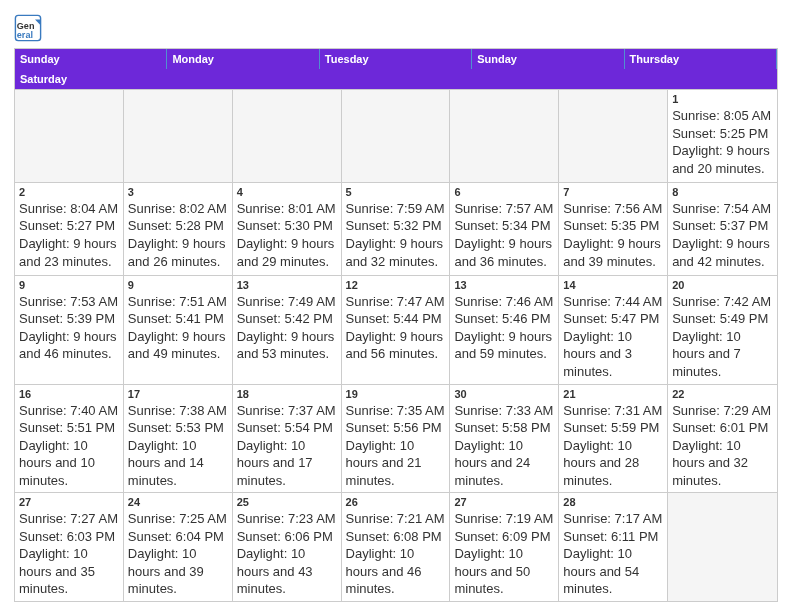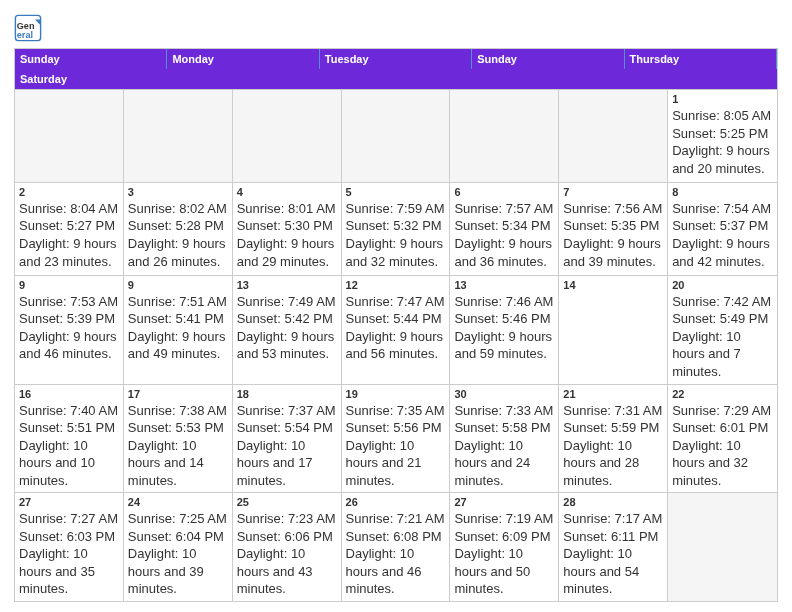--- a/index.html
+++ b/index.html
@@ -200,20 +200,21 @@
           <div class="cal-cell">
             <span class="day-num">12</span>
             <div class="cell-info">Sunrise: 7:47 AM<br>Sunset: 5:44 PM<br>Daylight: 9 hours and 56 minutes.</div>
           </div>
           <div class="cal-cell">
             <span class="day-num">13</span>
             <div class="cell-info">Sunrise: 7:46 AM<br>Sunset: 5:46 PM<br>Daylight: 9 hours and 59 minutes.</div>
           </div>
           <div class="cal-cell">
             <span class="day-num">14</span>
+            <div class="cell-info">Sunrise: 7:44 AM<br>Sunset: 5:47 PM<br>Daylight: 10 hours and 3 minutes.</div>
           </div>
           <div class="cal-cell">
             <span class="day-num">20</span>
             <div class="cell-info">Sunrise: 7:42 AM<br>Sunset: 5:49 PM<br>Daylight: 10 hours and 7 minutes.</div>
           </div>
         </div>
         <div class="cal-row">
           <div class="cal-cell">
             <span class="day-num">16</span>
             <div class="cell-info">Sunrise: 7:40 AM<br>Sunset: 5:51 PM<br>Daylight: 10 hours and 10 minutes.</div>

